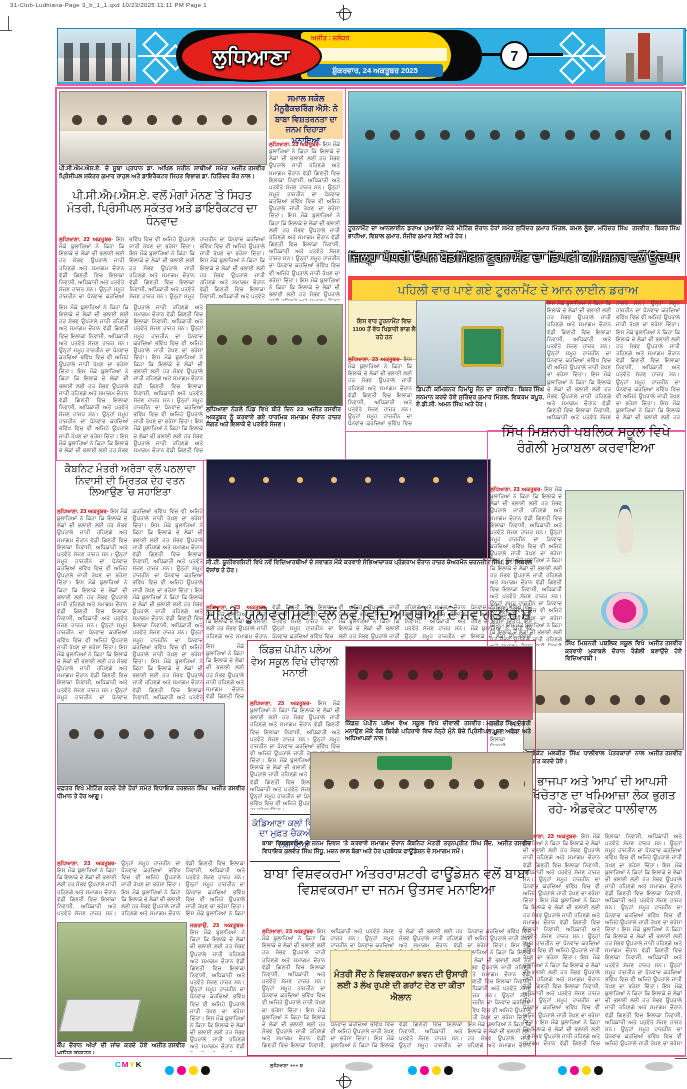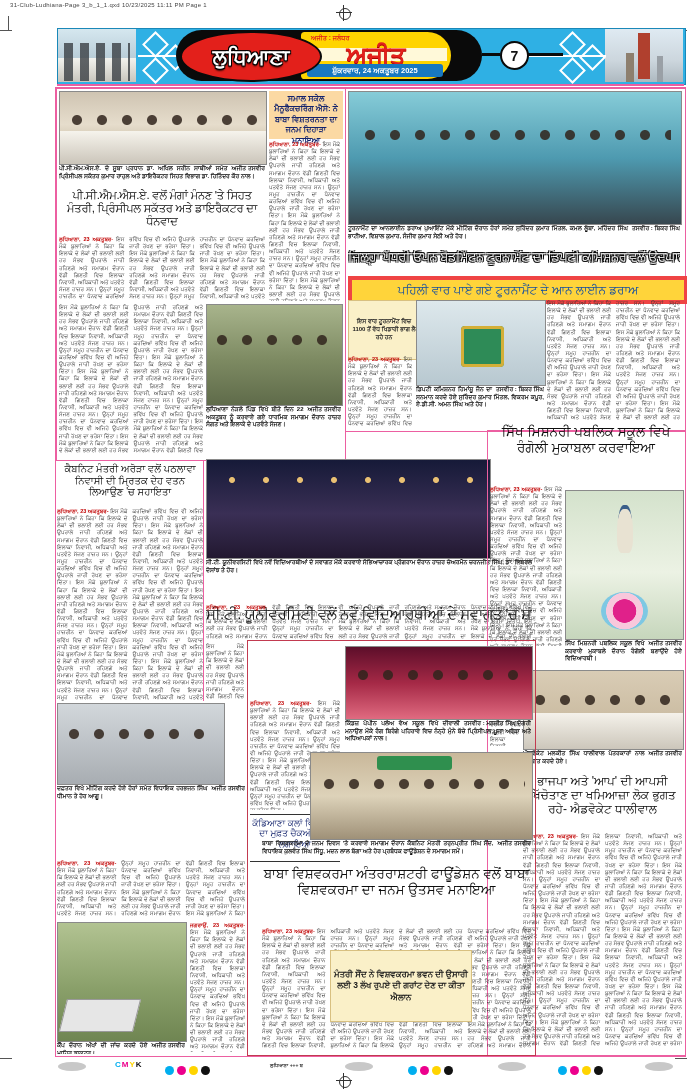--- a/index.html
+++ b/index.html
@@ -125,21 +125,20 @@
     <div class="diamond" style="left:88px;top:6px;width:15px;height:15px;"></div>
     <div class="diamond" style="left:88px;top:32px;width:15px;height:15px;"></div>
     <div class="diamond" style="left:108px;top:19px;width:15px;height:15px;"></div>
     <div class="diamond" style="left:505px;top:6px;width:15px;height:15px;"></div>
     <div class="diamond" style="left:505px;top:32px;width:15px;height:15px;"></div>
     <div class="diamond" style="left:525px;top:19px;width:15px;height:15px;"></div>
     <div class="abs ovalblk" style="left:118px;top:1px;width:306px;height:51px;"></div>
     <div class="abs yellowpan" style="left:243px;top:3px;width:150px;height:47px;">
       <div class="brandband"></div>
       <div class="brandsuper">ਅਜੀਤ : ਜਲੰਧਰ</div>
-      <div class="brandword">ਅਜੀਤ</div>
       <div class="datebar">ਸ਼ੁੱਕਰਵਾਰ, 24 ਅਕਤੂਬਰ 2025</div>
     </div>
     <div class="abs reddisc" style="left:122px;top:2px;width:138px;height:47px;">
       <span class="cityname">ਲੁਧਿਆਣਾ</span>
     </div>
     <div class="abs connector" style="left:424px;top:24px;width:18px;height:3px;"></div>
     <div class="abs pgcircle" style="left:442px;top:12px;width:25px;height:25px;">
       <span>7</span>
     </div>
     <div class="abs connector" style="left:469px;top:24px;width:36px;height:3px;"></div>
@@ -233,20 +232,21 @@
     <span class="credit">ਅਜੀਤ ਤਸਵੀਰ</span>
     <span>ਐਡਵੋਕੇਟ ਮਲਕੀਤ ਸਿੰਘ ਧਾਲੀਵਾਲ ਪੱਤਰਕਾਰਾਂ ਨਾਲ ਗੱਲਬਾਤ ਕਰਦੇ ਹੋਏ।</span>
   </div>
   <div class="abs hl hlMd" style="left:523px;top:775px;width:159px;height:54px;">ਭਾਜਪਾ ਅਤੇ 'ਆਪ' ਦੀ ਆਪਸੀ ਖਿੱਚੋਤਾਣ ਦਾ ਖਮਿਆਜ਼ਾ ਲੋਕ ਭੁਗਤ ਰਹੇ- ਐਡਵੋਕੇਟ ਧਾਲੀਵਾਲ</div>
   <div class="abs body c2" style="left:523px;top:833px;width:159px;height:219px;">
     <span class="dl">ਲੁਧਿਆਣਾ, 23 ਅਕਤੂਬਰ-</span>
     <span>ਇਸ ਮੌਕੇ ਬੁਲਾਰਿਆਂ ਨੇ ਕਿਹਾ ਕਿ ਇਲਾਕੇ ਦੇ ਲੋਕਾਂ ਦੀ ਭਲਾਈ ਲਈ ਹਰ ਸੰਭਵ ਉਪਰਾਲੇ ਜਾਰੀ ਰਹਿਣਗੇ ਅਤੇ ਸਮਾਗਮ ਦੌਰਾਨ ਵੱਡੀ ਗਿਣਤੀ ਵਿਚ ਇਲਾਕਾ ਨਿਵਾਸੀ, ਅਧਿਕਾਰੀ ਅਤੇ ਪਤਵੰਤੇ ਸੱਜਣ ਹਾਜ਼ਰ ਸਨ। ਉਨ੍ਹਾਂ ਸਮੂਹ ਹਾਜ਼ਰੀਨ ਦਾ ਧੰਨਵਾਦ ਕਰਦਿਆਂ ਭਵਿੱਖ ਵਿਚ ਵੀ ਅਜਿਹੇ ਉਪਰਾਲੇ ਜਾਰੀ ਰੱਖਣ ਦਾ ਭਰੋਸਾ ਦਿੱਤਾ।  ਇਸ ਮੌਕੇ ਬੁਲਾਰਿਆਂ ਨੇ ਕਿਹਾ ਕਿ ਇਲਾਕੇ ਦੇ ਲੋਕਾਂ ਦੀ ਭਲਾਈ ਲਈ ਹਰ ਸੰਭਵ ਉਪਰਾਲੇ ਜਾਰੀ ਰਹਿਣਗੇ ਅਤੇ ਸਮਾਗਮ ਦੌਰਾਨ ਵੱਡੀ ਗਿਣਤੀ ਵਿਚ ਇਲਾਕਾ ਨਿਵਾਸੀ, ਅਧਿਕਾਰੀ ਅਤੇ ਪਤਵੰਤੇ ਸੱਜਣ ਹਾਜ਼ਰ ਸਨ। ਉਨ੍ਹਾਂ ਸਮੂਹ ਹਾਜ਼ਰੀਨ ਦਾ ਧੰਨਵਾਦ ਕਰਦਿਆਂ ਭਵਿੱਖ ਵਿਚ ਵੀ ਅਜਿਹੇ ਉਪਰਾਲੇ ਜਾਰੀ ਰੱਖਣ ਦਾ ਭਰੋਸਾ ਦਿੱਤਾ।  ਇਸ ਮੌਕੇ ਬੁਲਾਰਿਆਂ ਨੇ ਕਿਹਾ ਕਿ ਇਲਾਕੇ ਦੇ ਲੋਕਾਂ ਦੀ ਭਲਾਈ ਲਈ ਹਰ ਸੰਭਵ ਉਪਰਾਲੇ ਜਾਰੀ ਰਹਿਣਗੇ ਅਤੇ ਸਮਾਗਮ ਦੌਰਾਨ ਵੱਡੀ ਗਿਣਤੀ ਵਿਚ ਇਲਾਕਾ ਨਿਵਾਸੀ, ਅਧਿਕਾਰੀ ਅਤੇ ਪਤਵੰਤੇ ਸੱਜਣ ਹਾਜ਼ਰ ਸਨ। ਉਨ੍ਹਾਂ ਸਮੂਹ ਹਾਜ਼ਰੀਨ ਦਾ ਧੰਨਵਾਦ ਕਰਦਿਆਂ ਭਵਿੱਖ ਵਿਚ ਵੀ ਅਜਿਹੇ ਉਪਰਾਲੇ ਜਾਰੀ ਰੱਖਣ ਦਾ ਭਰੋਸਾ ਦਿੱਤਾ।  ਇਸ ਮੌਕੇ ਬੁਲਾਰਿਆਂ ਨੇ ਕਿਹਾ ਕਿ ਇਲਾਕੇ ਦੇ ਲੋਕਾਂ ਦੀ ਭਲਾਈ ਲਈ ਹਰ ਸੰਭਵ ਉਪਰਾਲੇ ਜਾਰੀ ਰਹਿਣਗੇ ਅਤੇ ਸਮਾਗਮ ਦੌਰਾਨ ਵੱਡੀ ਗਿਣਤੀ ਵਿਚ ਇਲਾਕਾ ਨਿਵਾਸੀ, ਅਧਿਕਾਰੀ ਅਤੇ ਪਤਵੰਤੇ ਸੱਜਣ ਹਾਜ਼ਰ ਸਨ। ਉਨ੍ਹਾਂ ਸਮੂਹ ਹਾਜ਼ਰੀਨ ਦਾ ਧੰਨਵਾਦ ਕਰਦਿਆਂ ਭਵਿੱਖ ਵਿਚ ਵੀ ਅਜਿਹੇ ਉਪਰਾਲੇ ਜਾਰੀ ਰੱਖਣ ਦਾ ਭਰੋਸਾ ਦਿੱਤਾ।  ਇਸ ਮੌਕੇ ਬੁਲਾਰਿਆਂ ਨੇ ਕਿਹਾ ਕਿ ਇਲਾਕੇ ਦੇ ਲੋਕਾਂ ਦੀ ਭਲਾਈ ਲਈ ਹਰ ਸੰਭਵ ਉਪਰਾਲੇ ਜਾਰੀ ਰਹਿਣਗੇ ਅਤੇ ਸਮਾਗਮ ਦੌਰਾਨ ਵੱਡੀ ਗਿਣਤੀ ਵਿਚ ਇਲਾਕਾ ਨਿਵਾਸੀ, ਅਧਿਕਾਰੀ ਅਤੇ ਪਤਵੰਤੇ ਸੱਜਣ ਹਾਜ਼ਰ ਸਨ। ਉਨ੍ਹਾਂ ਸਮੂਹ ਹਾਜ਼ਰੀਨ ਦਾ ਧੰਨਵਾਦ ਕਰਦਿਆਂ ਭਵਿੱਖ ਵਿਚ ਵੀ ਅਜਿਹੇ ਉਪਰਾਲੇ ਜਾਰੀ ਰੱਖਣ ਦਾ ਭਰੋਸਾ ਦਿੱਤਾ।  ਇਸ ਮੌਕੇ ਬੁਲਾਰਿਆਂ ਨੇ ਕਿਹਾ ਕਿ ਇਲਾਕੇ ਦੇ ਲੋਕਾਂ ਦੀ ਭਲਾਈ ਲਈ ਹਰ ਸੰਭਵ ਉਪਰਾਲੇ ਜਾਰੀ ਰਹਿਣਗੇ ਅਤੇ ਸਮਾਗਮ ਦੌਰਾਨ ਵੱਡੀ ਗਿਣਤੀ ਵਿਚ ਇਲਾਕਾ ਨਿਵਾਸੀ, ਅਧਿਕਾਰੀ ਅਤੇ ਪਤਵੰਤੇ ਸੱਜਣ ਹਾਜ਼ਰ ਸਨ। ਉਨ੍ਹਾਂ ਸਮੂਹ ਹਾਜ਼ਰੀਨ ਦਾ ਧੰਨਵਾਦ ਕਰਦਿਆਂ ਭਵਿੱਖ ਵਿਚ ਵੀ ਅਜਿਹੇ ਉਪਰਾਲੇ ਜਾਰੀ ਰੱਖਣ ਦਾ ਭਰੋਸਾ ਦਿੱਤਾ।  ਇਸ ਮੌਕੇ ਬੁਲਾਰਿਆਂ ਨੇ ਕਿਹਾ ਕਿ ਇਲਾਕੇ ਦੇ ਲੋਕਾਂ ਦੀ ਭਲਾਈ ਲਈ ਹਰ ਸੰਭਵ ਉਪਰਾਲੇ ਜਾਰੀ ਰਹਿਣਗੇ ਅਤੇ ਸਮਾਗਮ ਦੌਰਾਨ ਵੱਡੀ ਗਿਣਤੀ ਵਿਚ ਇਲਾਕਾ ਨਿਵਾਸੀ, ਅਧਿਕਾਰੀ ਅਤੇ ਪਤਵੰਤੇ ਸੱਜਣ ਹਾਜ਼ਰ ਸਨ। ਉਨ੍ਹਾਂ ਸਮੂਹ ਹਾਜ਼ਰੀਨ ਦਾ ਧੰਨਵਾਦ ਕਰਦਿਆਂ ਭਵਿੱਖ ਵਿਚ ਵੀ ਅਜਿਹੇ ਉਪਰਾਲੇ ਜਾਰੀ ਰੱਖਣ ਦਾ ਭਰੋਸਾ ਦਿੱਤਾ।  ਇਸ ਮੌਕੇ ਬੁਲਾਰਿਆਂ ਨੇ ਕਿਹਾ ਕਿ ਇਲਾਕੇ ਦੇ ਲੋਕਾਂ ਦੀ ਭਲਾਈ ਲਈ ਹਰ ਸੰਭਵ ਉਪਰਾਲੇ ਜਾਰੀ ਰਹਿਣਗੇ ਅਤੇ ਸਮਾਗਮ ਦੌਰਾਨ ਵੱਡੀ ਗਿਣਤੀ ਵਿਚ ਇਲਾਕਾ ਨਿਵਾਸੀ, ਅਧਿਕਾਰੀ ਅਤੇ ਪਤਵੰਤੇ ਸੱਜਣ ਹਾਜ਼ਰ ਸਨ। ਉਨ੍ਹਾਂ ਸਮੂਹ ਹਾਜ਼ਰੀਨ ਦਾ ਧੰਨਵਾਦ ਕਰਦਿਆਂ ਭਵਿੱਖ ਵਿਚ ਵੀ ਅਜਿਹੇ ਉਪਰਾਲੇ ਜਾਰੀ ਰੱਖਣ ਦਾ ਭਰੋਸਾ ਦਿੱਤਾ।  </span>
   </div>
 
   <div class="abs redbox" style="left:247px;top:640px;width:287px;height:414px;"></div>
+  <div class="abs hl hlSm" style="left:250px;top:644px;width:90px;height:52px;">ਕਿੰਡਜ਼ ਪੋਪੀਨ ਪਲੇਅ ਵੇਅ ਸਕੂਲ ਵਿਖੇ ਦੀਵਾਲੀ ਮਨਾਈ</div>
   <div class="ph heads" id="phI" style="left:345px;top:646px;width:186px;height:72px;"></div>
   <div class="abs cap" style="left:345px;top:720px;width:186px;height:28px;">
     <span class="credit">ਤਸਵੀਰ : ਮਨਜੀਤ ਸਿੰਘ ਦੁੱਗਰੀ</span>
     <span>ਕਿੰਡਜ਼ ਪੋਪੀਨ ਪਲੇਅ ਵੇਅ ਸਕੂਲ ਵਿਖੇ ਦੀਵਾਲੀ ਮਨਾਉਣ ਮੌਕੇ ਰੰਗ ਬਿਰੰਗੇ ਪਹਿਰਾਵੇ ਵਿਚ ਨੰਨ੍ਹੇ ਮੁੰਨੇ ਬੱਚੇ ਪ੍ਰਿੰਸੀਪਲ ਪੂਜਾ ਅਰੋੜਾ ਅਤੇ ਅਧਿਆਪਕਾਂ ਨਾਲ।</span>
   </div>
   <div class="abs body" style="left:250px;top:700px;width:90px;height:110px;">
     <span class="dl">ਲੁਧਿਆਣਾ, 23 ਅਕਤੂਬਰ-</span>
     <span>ਇਸ ਮੌਕੇ ਬੁਲਾਰਿਆਂ ਨੇ ਕਿਹਾ ਕਿ ਇਲਾਕੇ ਦੇ ਲੋਕਾਂ ਦੀ ਭਲਾਈ ਲਈ ਹਰ ਸੰਭਵ ਉਪਰਾਲੇ ਜਾਰੀ ਰਹਿਣਗੇ ਅਤੇ ਸਮਾਗਮ ਦੌਰਾਨ ਵੱਡੀ ਗਿਣਤੀ ਵਿਚ ਇਲਾਕਾ ਨਿਵਾਸੀ, ਅਧਿਕਾਰੀ ਅਤੇ ਪਤਵੰਤੇ ਸੱਜਣ ਹਾਜ਼ਰ ਸਨ। ਉਨ੍ਹਾਂ ਸਮੂਹ ਹਾਜ਼ਰੀਨ ਦਾ ਧੰਨਵਾਦ ਕਰਦਿਆਂ ਭਵਿੱਖ ਵਿਚ ਵੀ ਅਜਿਹੇ ਉਪਰਾਲੇ ਜਾਰੀ ਰੱਖਣ ਦਾ ਭਰੋਸਾ ਦਿੱਤਾ।  ਇਸ ਮੌਕੇ ਬੁਲਾਰਿਆਂ ਨੇ ਕਿਹਾ ਕਿ ਇਲਾਕੇ ਦੇ ਲੋਕਾਂ ਦੀ ਭਲਾਈ ਲਈ ਹਰ ਸੰਭਵ ਉਪਰਾਲੇ ਜਾਰੀ ਰਹਿਣਗੇ ਅਤੇ ਸਮਾਗਮ ਦੌਰਾਨ ਵੱਡੀ ਗਿਣਤੀ ਵਿਚ ਇਲਾਕਾ ਨਿਵਾਸੀ, ਅਧਿਕਾਰੀ ਅਤੇ ਪਤਵੰਤੇ ਸੱਜਣ ਹਾਜ਼ਰ ਸਨ। ਉਨ੍ਹਾਂ ਸਮੂਹ ਹਾਜ਼ਰੀਨ ਦਾ ਧੰਨਵਾਦ ਕਰਦਿਆਂ ਭਵਿੱਖ ਵਿਚ ਵੀ ਅਜਿਹੇ ਉਪਰਾਲੇ ਜਾਰੀ ਰੱਖਣ ਦਾ ਭਰੋਸਾ ਦਿੱਤਾ।  </span>
   </div>
   <div class="abs hl subheadK" style="left:250px;top:814px;width:90px;height:40px;">ਕੱਡਿਆਣਾ ਕਲਾਂ ਵਿਖੇ ਅੱਖਾਂ ਦਾ ਮੁਫ਼ਤ ਚੈਕਅੱਪ ਕੈਂਪ ਲਗਾਇਆ</div>

